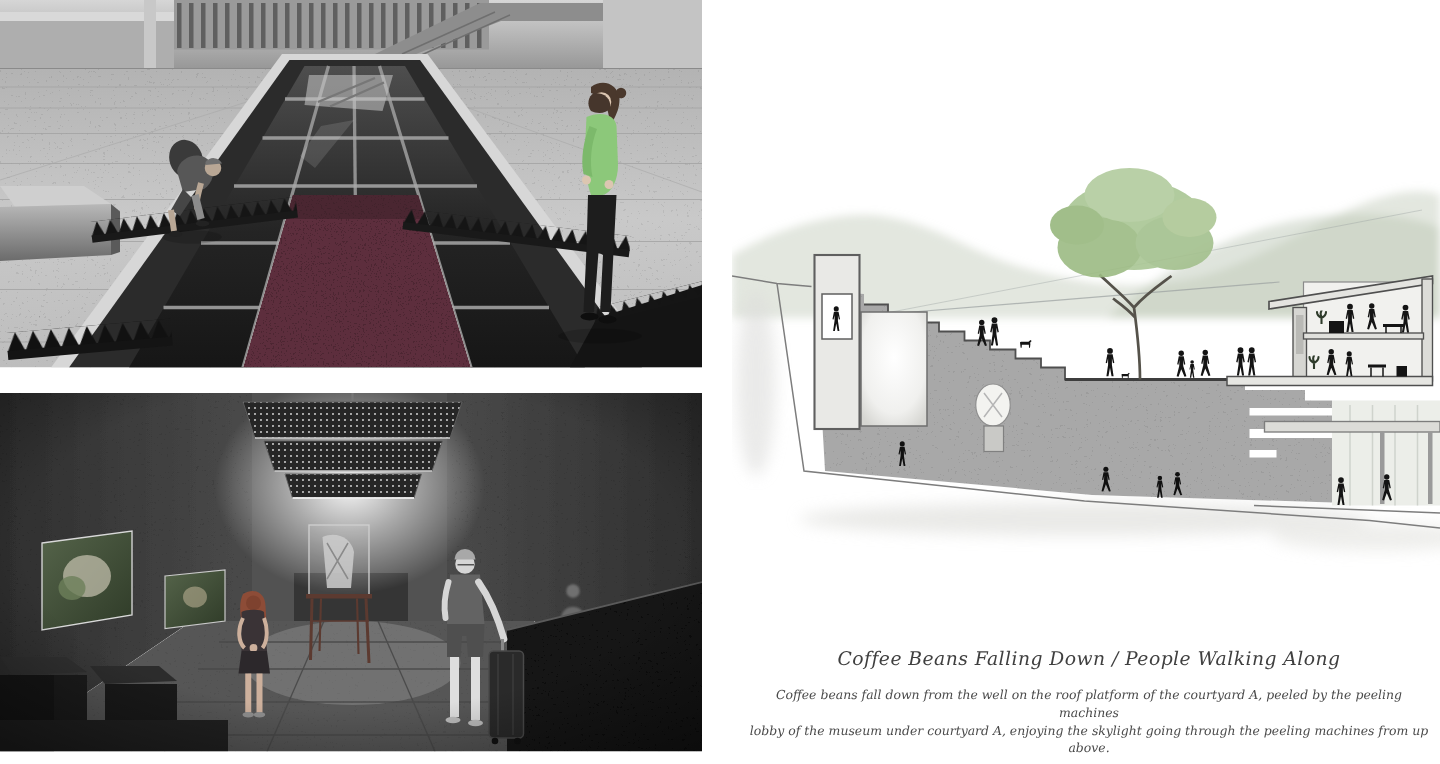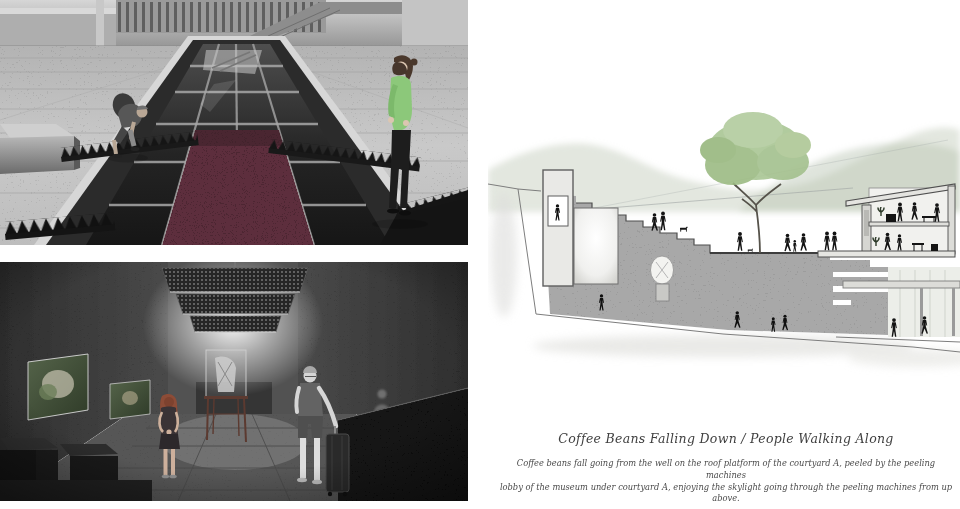--- a/index.html
+++ b/index.html
@@ -534,18 +534,18 @@
         <use href="#sym-person" x="110" y="294" width="7" height="17"></use>
         <use href="#sym-walk" x="245" y="310" width="8.5" height="19"></use>
         <use href="#sym-person" x="282" y="317" width="6.5" height="15"></use>
         <use href="#sym-walk" x="293" y="314" width="8" height="17"></use>
       </g>
     </svg>
   </div>
 
   <div class="drawing-title">Coffee Beans Falling Down / People Walking Along</div>
   <div class="drawing-caption">
-    <div>Coffee beans fall going from the well on the roof platform of the courtyard A, peeled by the peeling machines</div>
+    <div>Coffee beans fall down from the well on the roof platform of the courtyard A, peeled by the peeling machines</div>
     <div>lobby of the museum under courtyard A, enjoying the skylight going through the peeling machines from up above.</div>
 
   </div>
 
 </div>
 
 </body></html>

